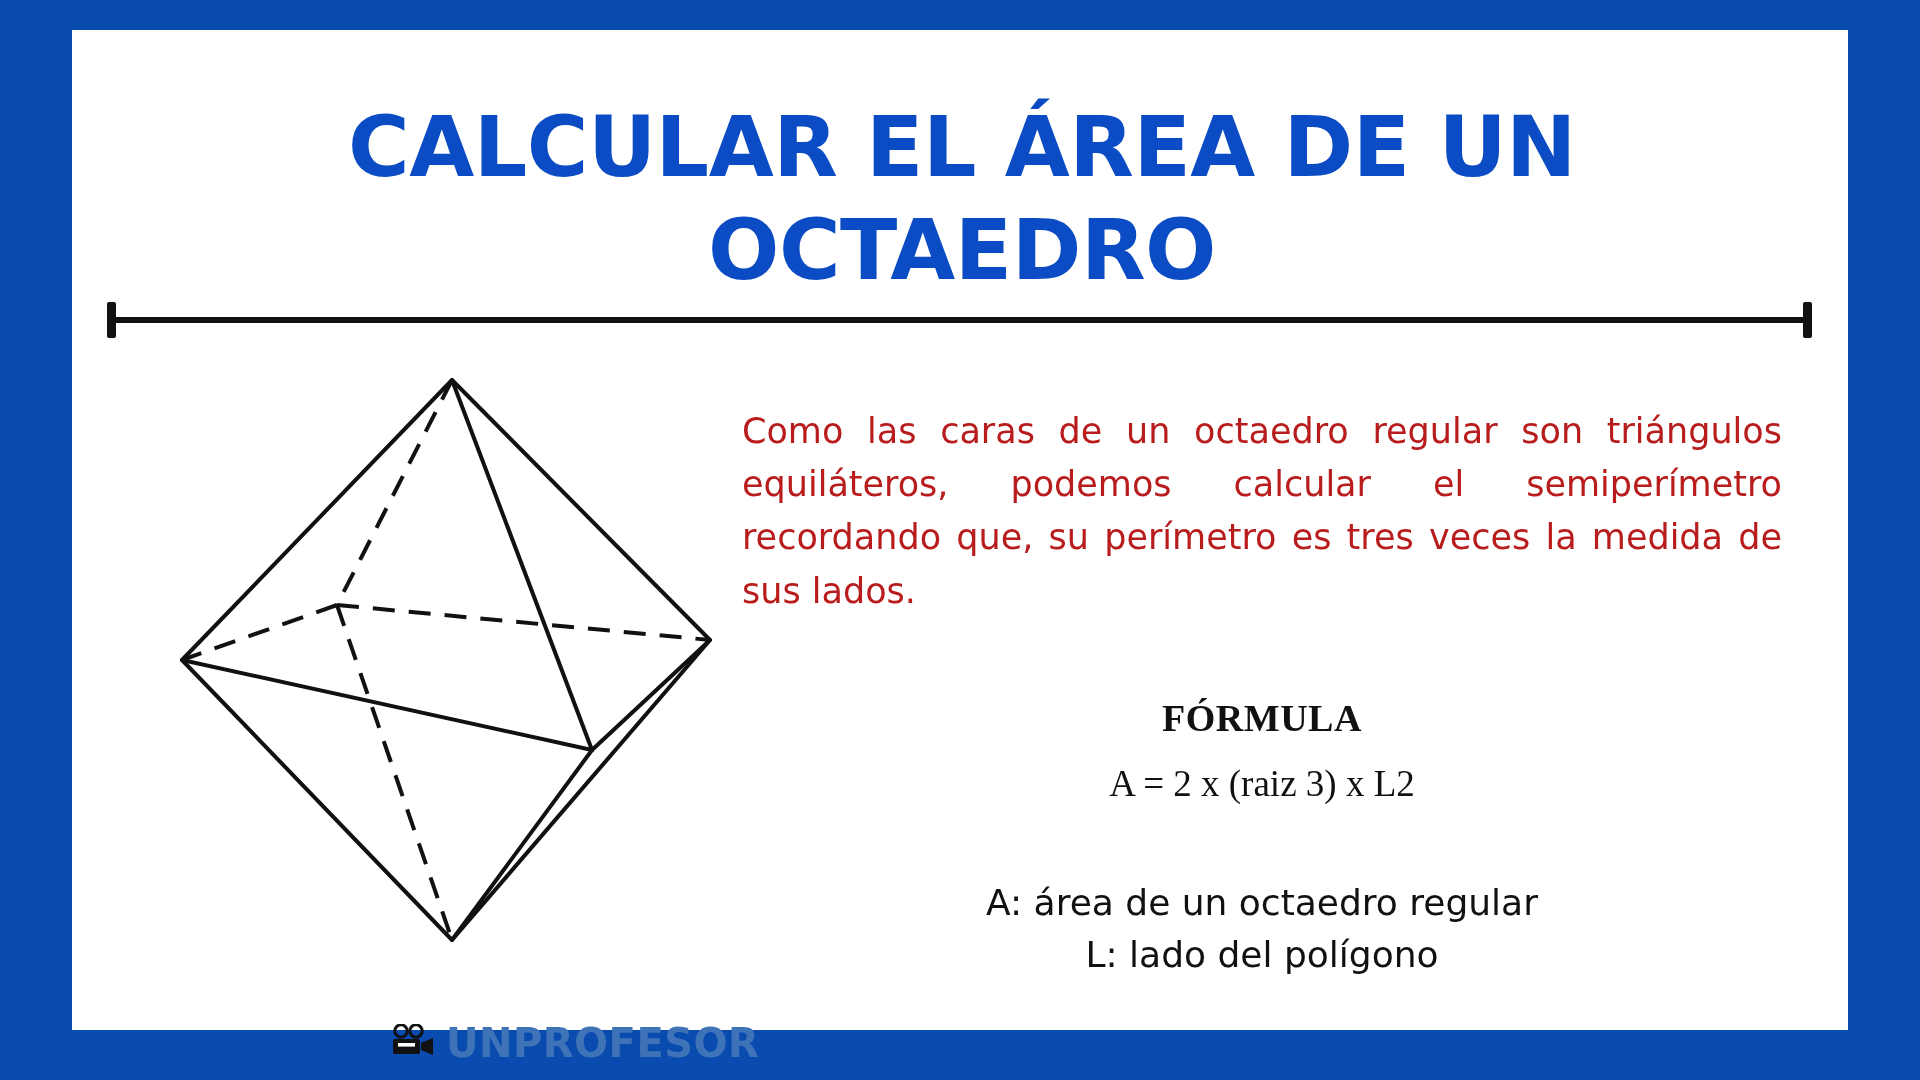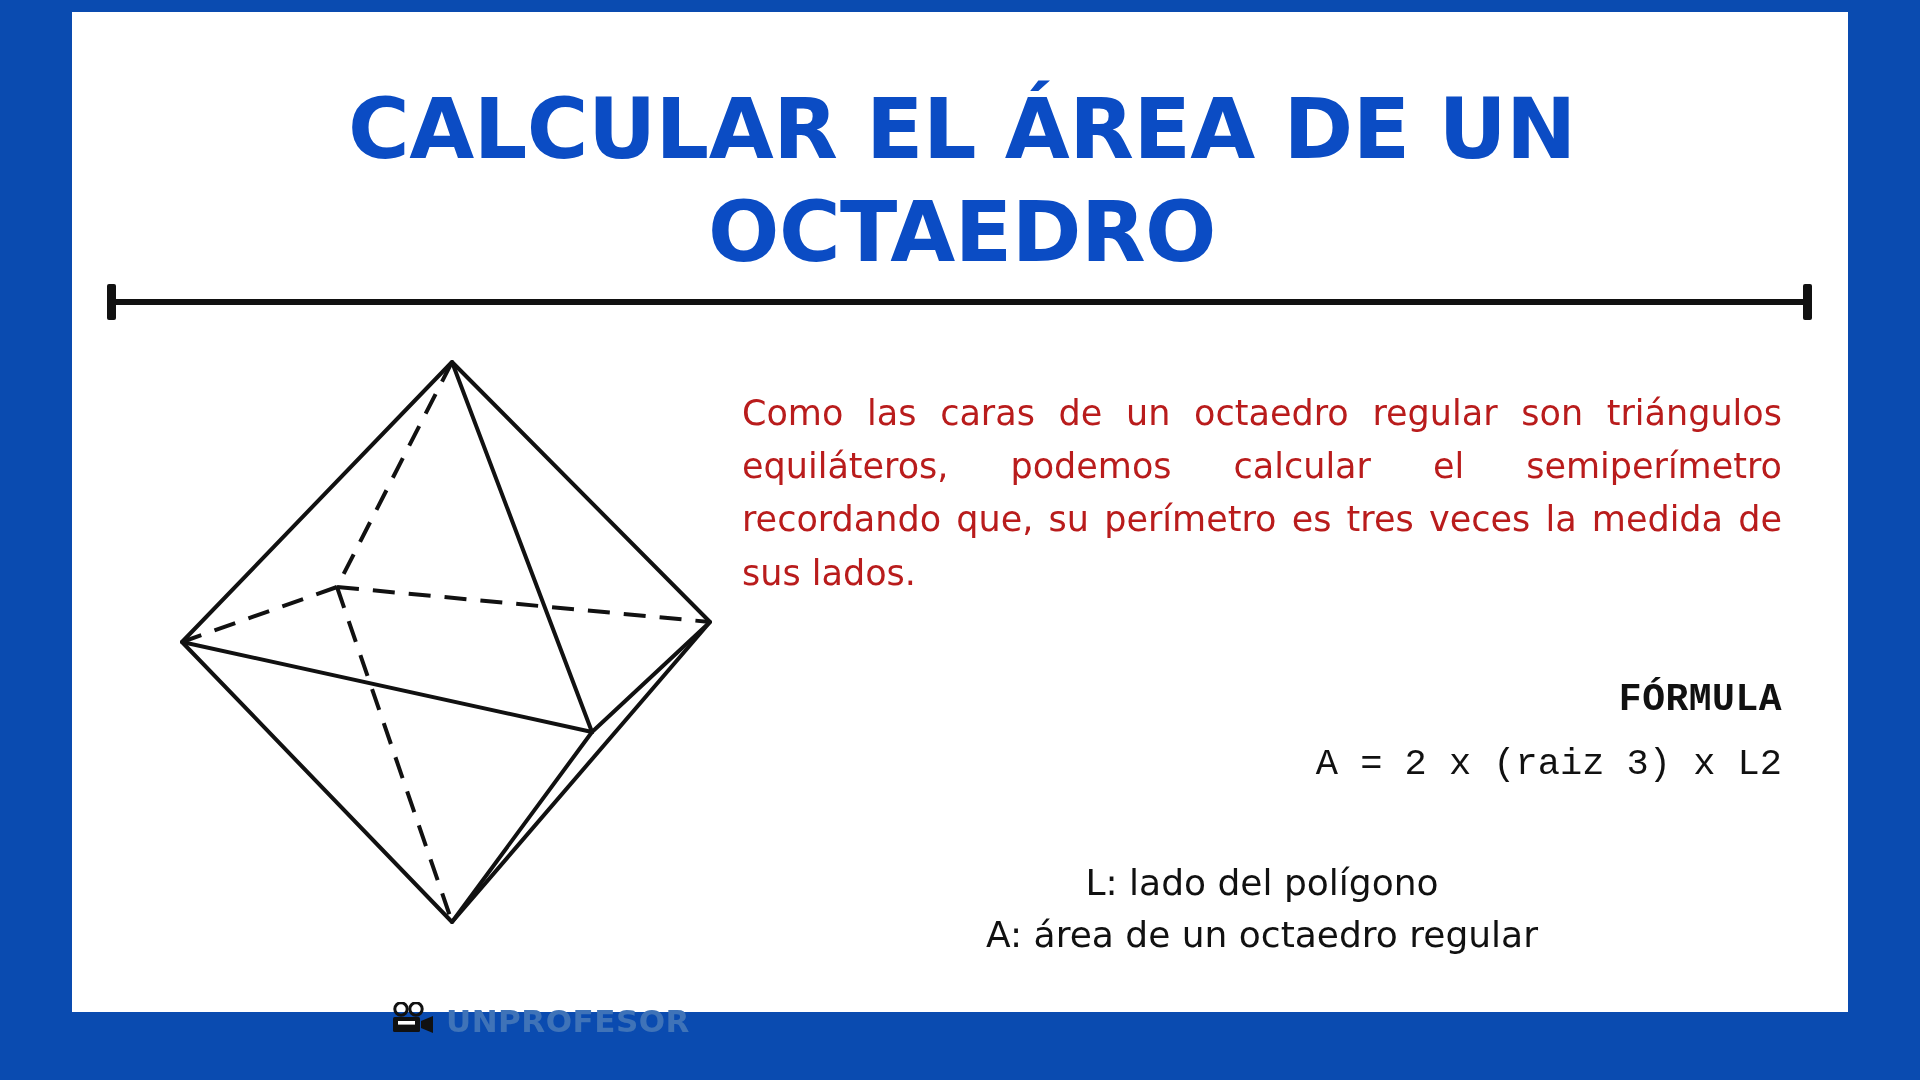--- a/index.html
+++ b/index.html
@@ -20,21 +20,21 @@
     width: 1920px;
     height: 1080px;
     background: #0a4bb0;
     box-sizing: border-box;
   }
 
   
   #card {
     position: absolute;
     left: 72px;
-    top: 12px;
+    top: 30px;
     width: 1776px;
     height: 1000px;
     background: #ffffff;
     box-sizing: border-box;
   }
 
   
   #title {
     position: absolute;
     left: 120px;
@@ -97,23 +97,23 @@
     font-family: "DejaVu Sans", sans-serif;
     font-size: 35px;
     line-height: 1.52;
     color: #b91c1c;
     text-align: justify;
     text-justify: inter-word;
   }
 
   #formula-block {
     margin-top: 78px;
-    text-align: right;
+    text-align: center;
     color: #111111;
-    font-family: Liberation Mono, monospace;
+    font-family: Liberation Serif, serif;
   }
   #formula-title {
     font-size: 38px;
     font-weight: bold;
     letter-spacing: 0.5px;
   }
   #formula-expr {
     font-size: 37px;
     margin-top: 22px;
   }
@@ -133,21 +133,21 @@
     left: 318px;
     top: 990px;
     display: flex;
     align-items: center;
     gap: 10px;
   }
   #logo .logo-text {
     color: #3f73b8;
     font-family: "DejaVu Sans", sans-serif;
     font-weight: bold;
-    font-size: 31px;
+    font-size: 40px;
     letter-spacing: 0.5px;
   }
 </style>
 </head>
 <body>
 
 <div id="slide">
 
   <div id="card">
 
@@ -184,22 +184,22 @@
     <div id="right-col">
 
       <p id="paragraph">Como las caras de un octaedro regular son triángulos equiláteros, podemos calcular el semiperímetro recordando que, su perímetro es tres veces la medida de sus lados.</p>
 
       <div id="formula-block">
         <div id="formula-title">FÓRMULA</div>
         <div id="formula-expr">A = 2 x (raiz 3) x L2</div>
       </div>
 
       <div id="legend-block">
+        <div>A: área de un octaedro regular</div>
         <div>L: lado del polígono</div>
-        <div>A: área de un octaedro regular</div>
       </div>
 
     </div>
 
     <div id="logo">
       <span>
         <svg width="46" height="34" viewBox="0 0 46 34" xmlns="http://www.w3.org/2000/svg">
           <circle cx="11" cy="7" r="6.2" fill="none" stroke="#111111" stroke-width="3"></circle>
           <circle cx="26" cy="7" r="6.2" fill="none" stroke="#111111" stroke-width="3"></circle>
           <rect x="3" y="15" width="27" height="15" rx="1.5" fill="#111111"></rect>

